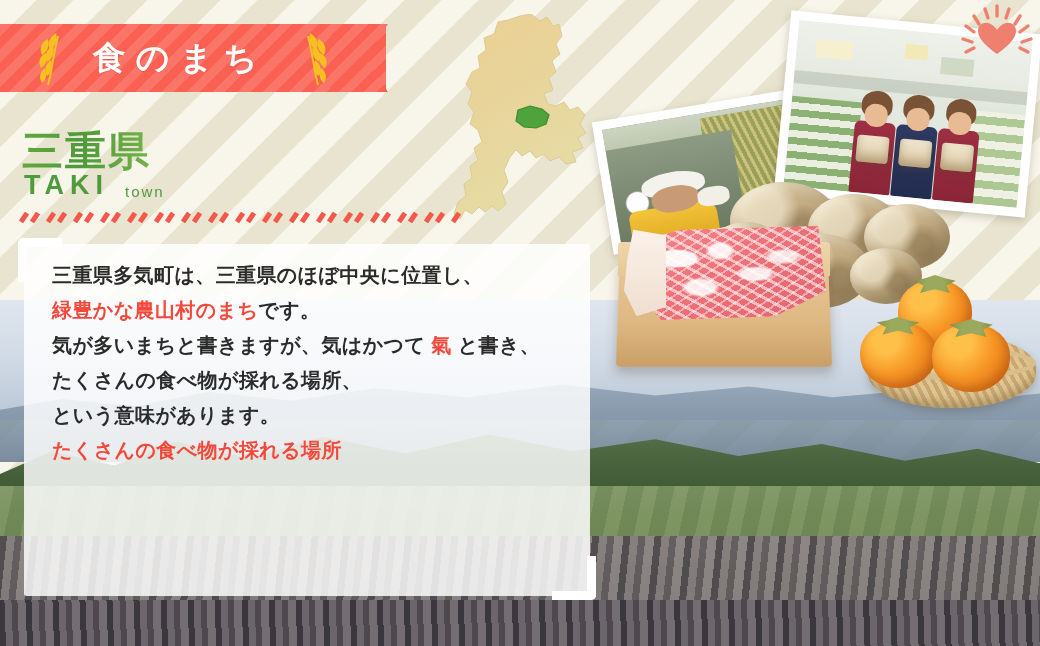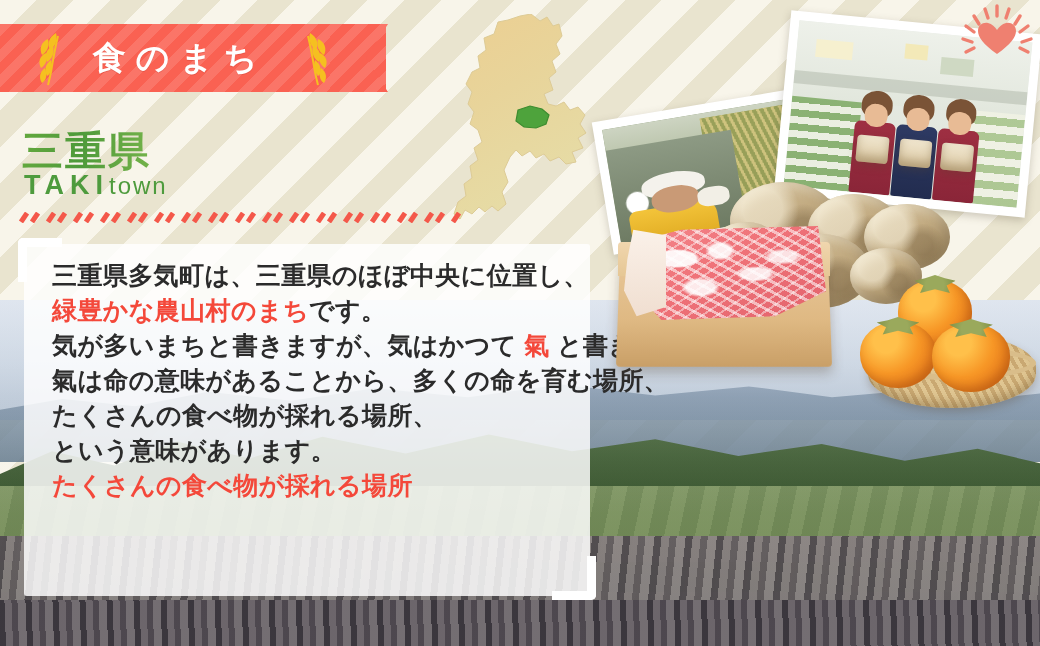--- a/index.html
+++ b/index.html
@@ -89,21 +89,21 @@
     background:rgba(255,255,255,.18);
   }
   .corner{
     position:absolute; width:44px; height:44px; border:9px solid #ffffff;
   }
   .corner.tl{ left:18px; top:238px; border-right:none; border-bottom:none; border-radius:5px 0 0 0;}
   .corner.br{ left:552px; top:556px; border-left:none; border-top:none; border-radius:0 0 5px 0;}
 
   .body-text{
     position:absolute; left:52px; top:258px; width:540px;
-    font-size:25px; line-height:35px; color:#2b2b2b; font-weight:700;
+    font-size:20px; line-height:35px; color:#2b2b2b; font-weight:700;
     letter-spacing:.4px; white-space:nowrap;
   }
   .body-text .ln{ display:block; }
   .hl{ color:#f4483a;margin-top:48px; }
 
   
   .map-wrap{ position:absolute; left:452px; top:14px; width:150px; height:228px; }
   .map-wrap svg{ display:block; }
 
   
@@ -133,27 +133,27 @@
 
   
   .pref{
     position:absolute; left:22px; top:124px;
     font-size:41px; font-weight:700; letter-spacing:2px;
     background:linear-gradient(92deg,#63a83e 0%,#4e9a3a 45%,#74b34a 100%);
     -webkit-background-clip:text; background-clip:text; color:transparent;
   }
   .taki-en{
     position:absolute; left:24px; top:170px;
-    display:flex; align-items:flex-end; gap:0;
+    display:flex; align-items:flex-end; gap:16px;
   }
   .taki-en .big{
     font-size:27px; font-weight:700; letter-spacing:6px; color:#4e9b3d;
   }
   .taki-en .small{
-    font-size:24px; font-weight:400; letter-spacing:2px; color:#4e9b3d;
+    font-size:15px; font-weight:400; letter-spacing:2px; color:#4e9b3d;
     padding-bottom:1px;
   }
   .town{
     position:absolute; left:172px; top:104px;
     font-size:96px; font-weight:700; letter-spacing:-2px; line-height:1;
     background:linear-gradient(118deg,
         #86b93f 0%, #5aa63c 18%, #8cc04a 34%, #3f9a45 52%,
         #7fb93f 68%, #3d9541 84%, #9bc14a 100%);
     -webkit-background-clip:text; background-clip:text; color:transparent;
     font-family:"DejaVu Sans","Liberation Sans",sans-serif;
@@ -420,21 +420,20 @@
   <div class="panel">
     <div class="panel-blur"></div>
   </div>
   <div class="corner tl"></div>
   <div class="corner br"></div>
 
   <div class="body-text" id="body-text">
       <span class="ln"><span>三重県多気町は、三重県のほぼ中央に位置し、</span></span>
       <span class="ln"><span class="hl">緑豊かな農山村のまち</span><span>です。</span></span>
       <span class="ln"><span>気が多いまちと書きますが、気はかつて </span><span class="hl">氣</span><span> と書き、</span></span>
-      <span class="ln"><span>氣は命の意味があることから、多くの命を育む場所、</span></span>
       <span class="ln"><span>たくさんの食べ物が採れる場所、</span></span>
       <span class="ln"><span>という意味があります。</span></span>
       <span class="ln"><span class="hl">たくさんの食べ物が採れる場所</span></span>
     </div>
 
   <div class="photo photo-harvest">
     <div class="inner">
       <div class="ph-sky"></div>
       <div class="ph-rice"></div>
       <div class="ph-crowd"></div>

